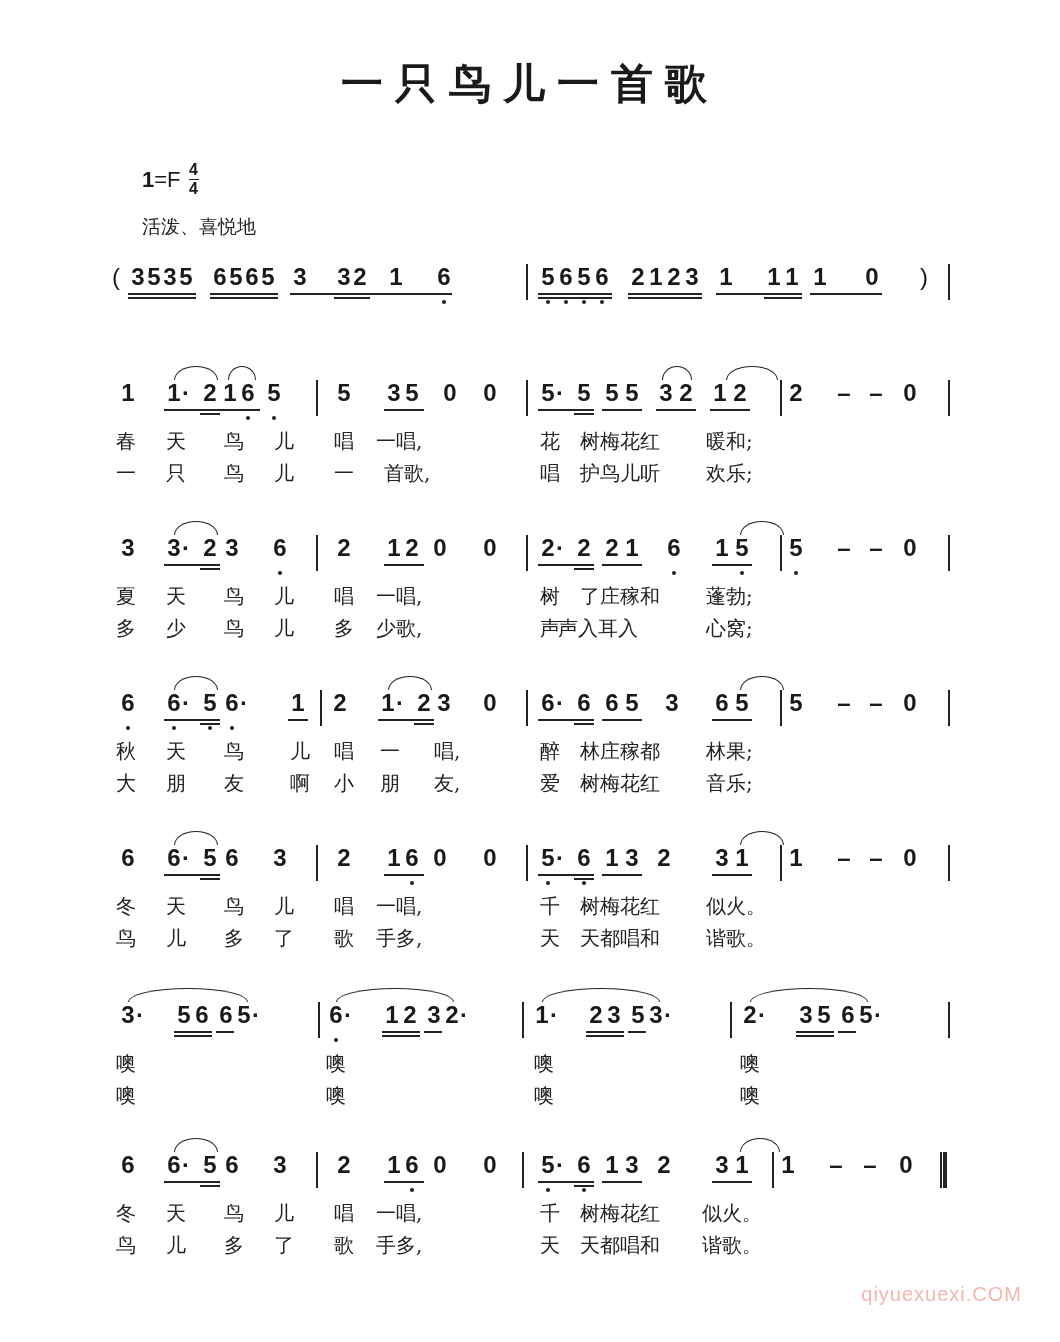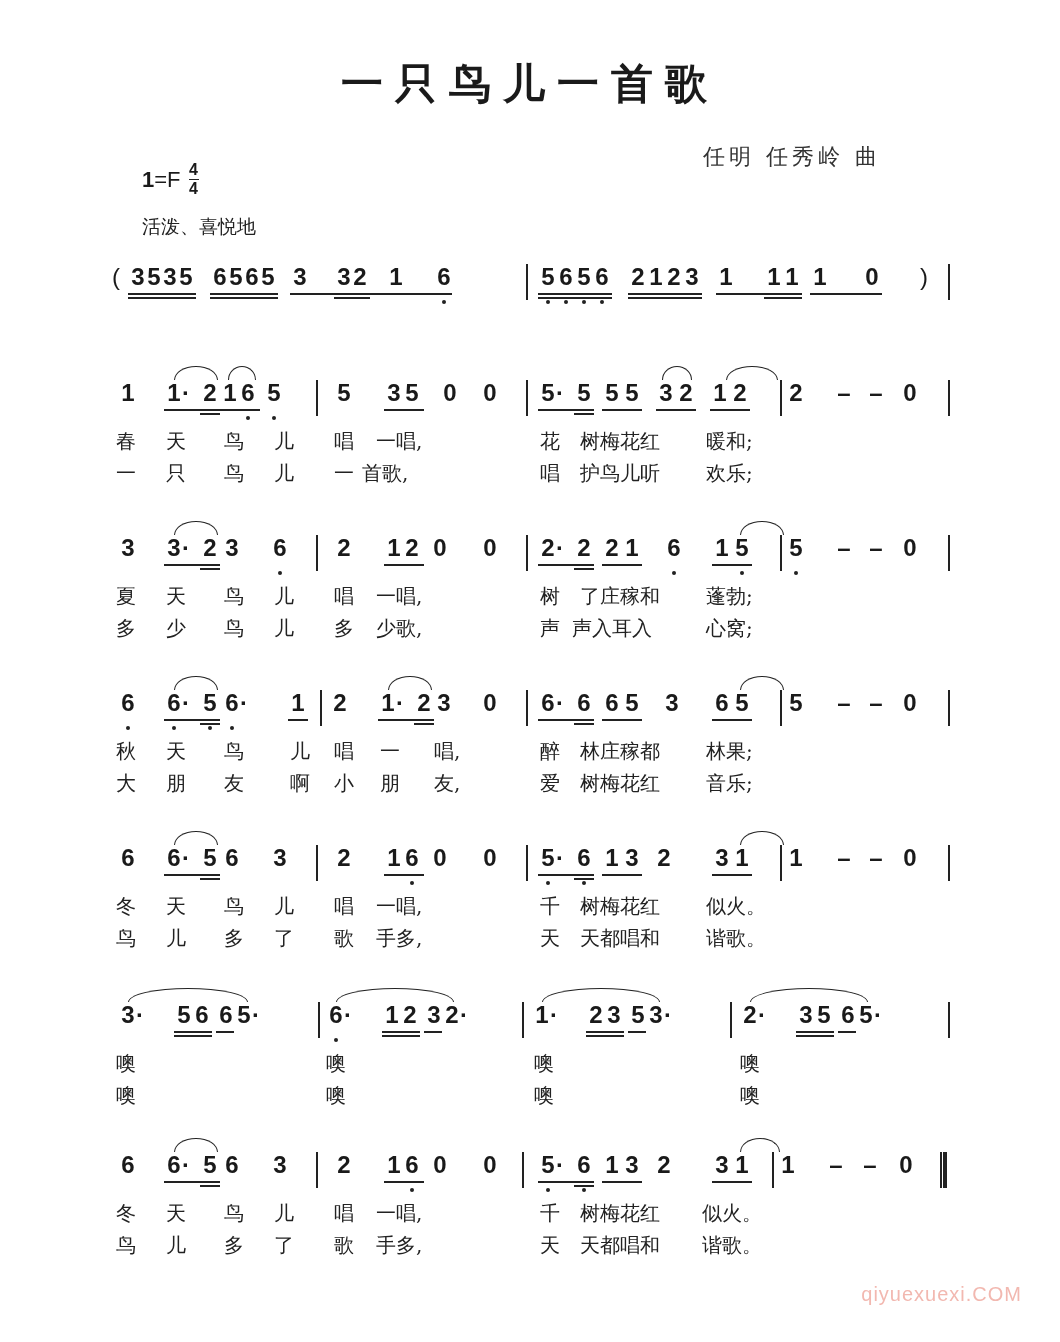--- a/index.html
+++ b/index.html
@@ -29,21 +29,20 @@
   .lyric-row { position: absolute; left: 0; height: 28px; font-family: "DejaVu Serif", serif; font-size: 20px; color: #222; white-space: nowrap; }
   .lyric-row span { position: absolute; top: 0; }
   .watermark { position: absolute; right: 38px; top: 1283px; font-size: 20px; color: #f2b8b0; letter-spacing: 1px; }
 </style>
 </head>
 <body>
 
 <div class="title">一只鸟儿一首歌</div>
 
 <div class="credits">
-  <div class="l2">任明 任秀岭 曲</div>
 </div>
 
 <div class="key">
   <span><b>1</b><span>=F</span></span>
   <span class="frac">
     <span>4</span>
     <span class="bar"></span>
     <span>4</span>
   </span>
 </div>
@@ -159,21 +158,21 @@
         <span style="left: 430px;">花</span>
         <span style="left: 470px;">树梅花红</span>
         <span style="left: 596px;">暖和;</span>
       </div>
       <div class="lyric-row" style="top: 82px; width: 840px;">
         <span style="left: 6px;">一</span>
         <span style="left: 56px;">只</span>
         <span style="left: 114px;">鸟</span>
         <span style="left: 164px;">儿</span>
         <span style="left: 224px;">一</span>
-        <span style="left: 252px;">首歌,</span>
+        <span style="left: 274px;">首歌,</span>
         <span style="left: 430px;">唱</span>
         <span style="left: 470px;">护鸟儿听</span>
         <span style="left: 596px;">欢乐;</span>
       </div>
     </div>
     <div class="system" style="top: 533px; height: 110px;">
       <span class="note" style="left: 10px;">3</span>
       <span class="note aug" style="left: 56px;">3</span>
       <span class="note" style="left: 92px;">2</span>
       <span class="note" style="left: 114px;">3</span>
@@ -225,21 +224,21 @@
         <span style="left: 596px;">蓬勃;</span>
       </div>
       <div class="lyric-row" style="top: 82px; width: 840px;">
         <span style="left: 6px;">多</span>
         <span style="left: 56px;">少</span>
         <span style="left: 114px;">鸟</span>
         <span style="left: 164px;">儿</span>
         <span style="left: 224px;">多</span>
         <span style="left: 266px;">少歌,</span>
         <span style="left: 430px;">声</span>
-        <span style="left: 462px; text-align: center;">声入耳入</span>
+        <span style="left: 448px; text-align: center;">声入耳入</span>
         <span style="left: 596px;">心窝;</span>
       </div>
     </div>
     <div class="system" style="top: 688px; height: 110px;">
       <span class="note" style="left: 10px;">6</span>
       <span class="dotb" style="left: 16px; top: 38px;"></span>
       <span class="note aug" style="left: 56px;">6</span>
       <span class="dotb" style="left: 62px; top: 38px;"></span>
       <span class="note" style="left: 92px;">5</span>
       <span class="dotb" style="left: 98px; top: 38px;"></span>

